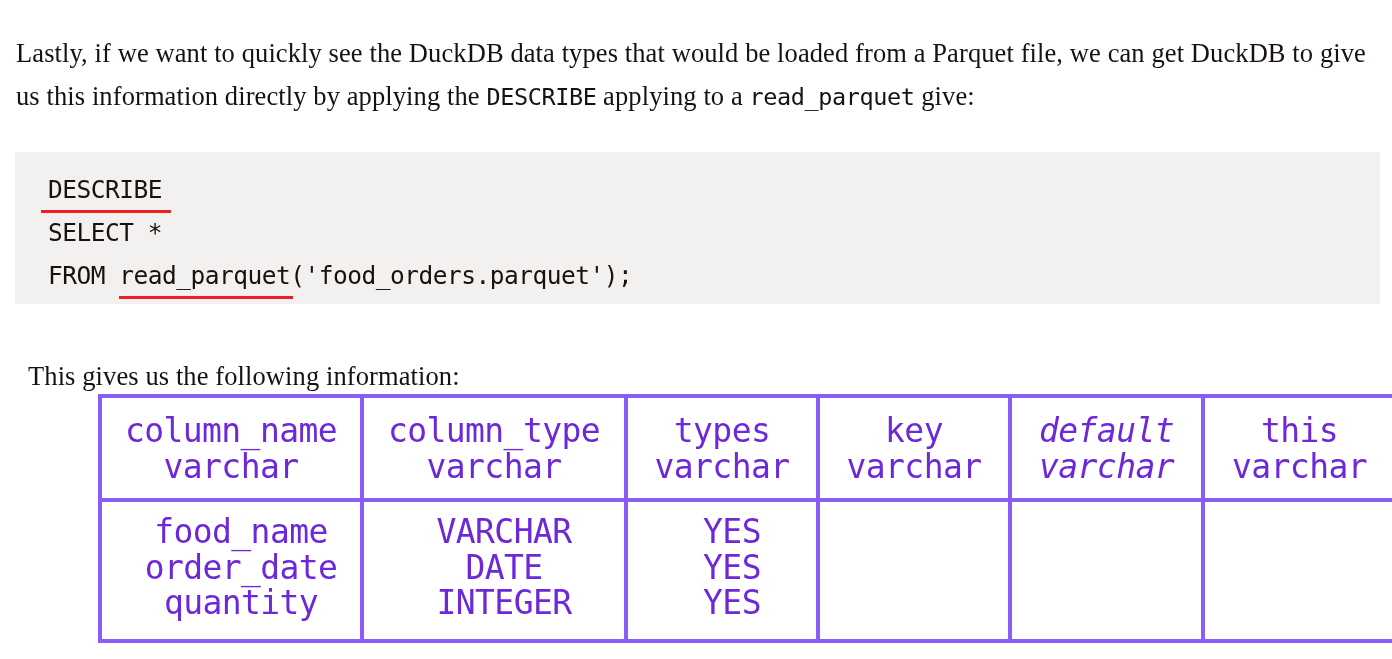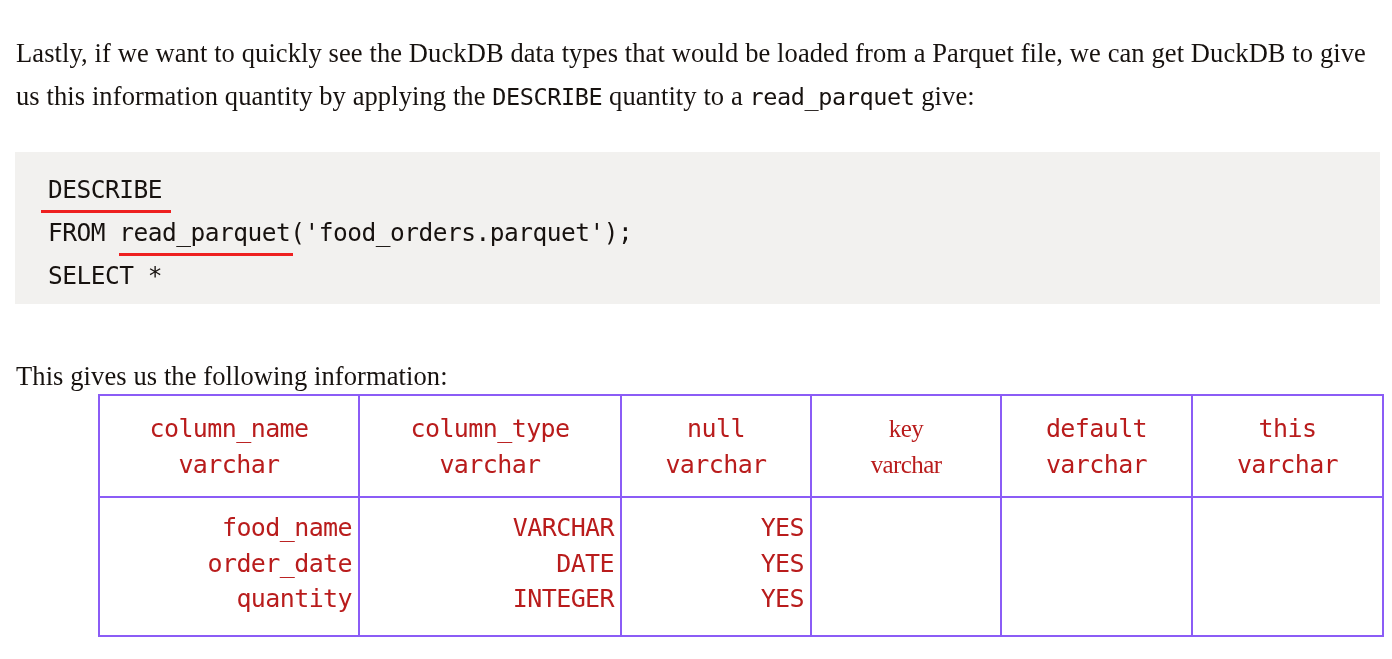--- a/index.html
+++ b/index.html
@@ -32,21 +32,21 @@
   }
   .inline-code {
     font-family: "DejaVu Sans Mono", "Liberation Mono", monospace;
     font-size: 23.5px;
     letter-spacing: -0.4px;
     color: #17120f;
   }
 
   #result-intro-paragraph {
     position: absolute;
-    left: 16px;
+    left: 28px;
     top: 328px;
   }
 
   
   #code-block {
     position: absolute;
     left: 15px;
     top: 152px;
     width: 1365px;
     height: 152px;
@@ -86,72 +86,72 @@
     left: 98px;
     top: 394px;
     width: 1200px;
     border-collapse: collapse;
     table-layout: fixed;
     font-family: "DejaVu Sans Mono", "Liberation Mono", monospace;
     background: #ffffff;
   }
   #describe-table th,
   #describe-table td {
-    border: 2px solid #8b5cf6;
+    border: 4px solid #8b5cf6;
     font-weight: normal;
-    color: #b91c1c;
-    font-size: 25px;
+    color: #6d28d9;
+    font-size: 33px;
     line-height: 35.5px;
     letter-spacing: -0.6px;
     vertical-align: top;
   }
   #describe-table th {
     text-align: center;
     padding: 15px 6px 14px 6px;
   }
   #describe-table th .hdr-name { display: block; }
   #describe-table th .hdr-type { display: block; }
   #describe-table td {
-    text-align: right;
+    text-align: center;
     padding: 12px 6px 18px 26px;
     white-space: pre;
   }
   .col-0 { width: 246px; }
   .col-1 { width: 248px; }
   .col-2 { width: 176px; }
-  .col-3 { width: 176px; font-family: Liberation Serif, serif; }
-  .col-4 { width: 177px; }
+  .col-3 { width: 176px; }
+  .col-4 { width: 177px; font-style: italic; }
   .col-5 { width: 177px; }
 </style>
 </head>
 <body>
 
-<p class="para" id="intro-paragraph"><span>Lastly, if we want to quickly see the DuckDB data types that would be loaded from a Parquet file, we can get DuckDB to give us this information quantity by applying the </span><span class="inline-code">DESCRIBE</span><span> quantity to a </span><span class="inline-code">read_parquet</span><span> give:</span></p>
+<p class="para" id="intro-paragraph"><span>Lastly, if we want to quickly see the DuckDB data types that would be loaded from a Parquet file, we can get DuckDB to give us this information directly by applying the </span><span class="inline-code">DESCRIBE</span><span> applying to a </span><span class="inline-code">read_parquet</span><span> give:</span></p>
 
 <div id="code-block">
   <div class="code-line"><span class="hl">DESCRIBE</span></div>
+  <div class="code-line">SELECT *</div>
   <div class="code-line"><span>FROM </span><span class="hl hl-nopad">read_parquet</span><span>('food_orders.parquet');</span></div>
-  <div class="code-line">SELECT *</div>
 </div>
 
 <p class="para" id="result-intro-paragraph">This gives us the following information:</p>
 
 <table id="describe-table">
   <thead>
     <tr>
       <th class="col-0">
         <span class="hdr-name">column_name</span>
         <span class="hdr-type">varchar</span>
       </th>
       <th class="col-1">
         <span class="hdr-name">column_type</span>
         <span class="hdr-type">varchar</span>
       </th>
       <th class="col-2">
-        <span class="hdr-name">null</span>
+        <span class="hdr-name">types</span>
         <span class="hdr-type">varchar</span>
       </th>
       <th class="col-3">
         <span class="hdr-name">key</span>
         <span class="hdr-type">varchar</span>
       </th>
       <th class="col-4">
         <span class="hdr-name">default</span>
         <span class="hdr-type">varchar</span>
       </th>

